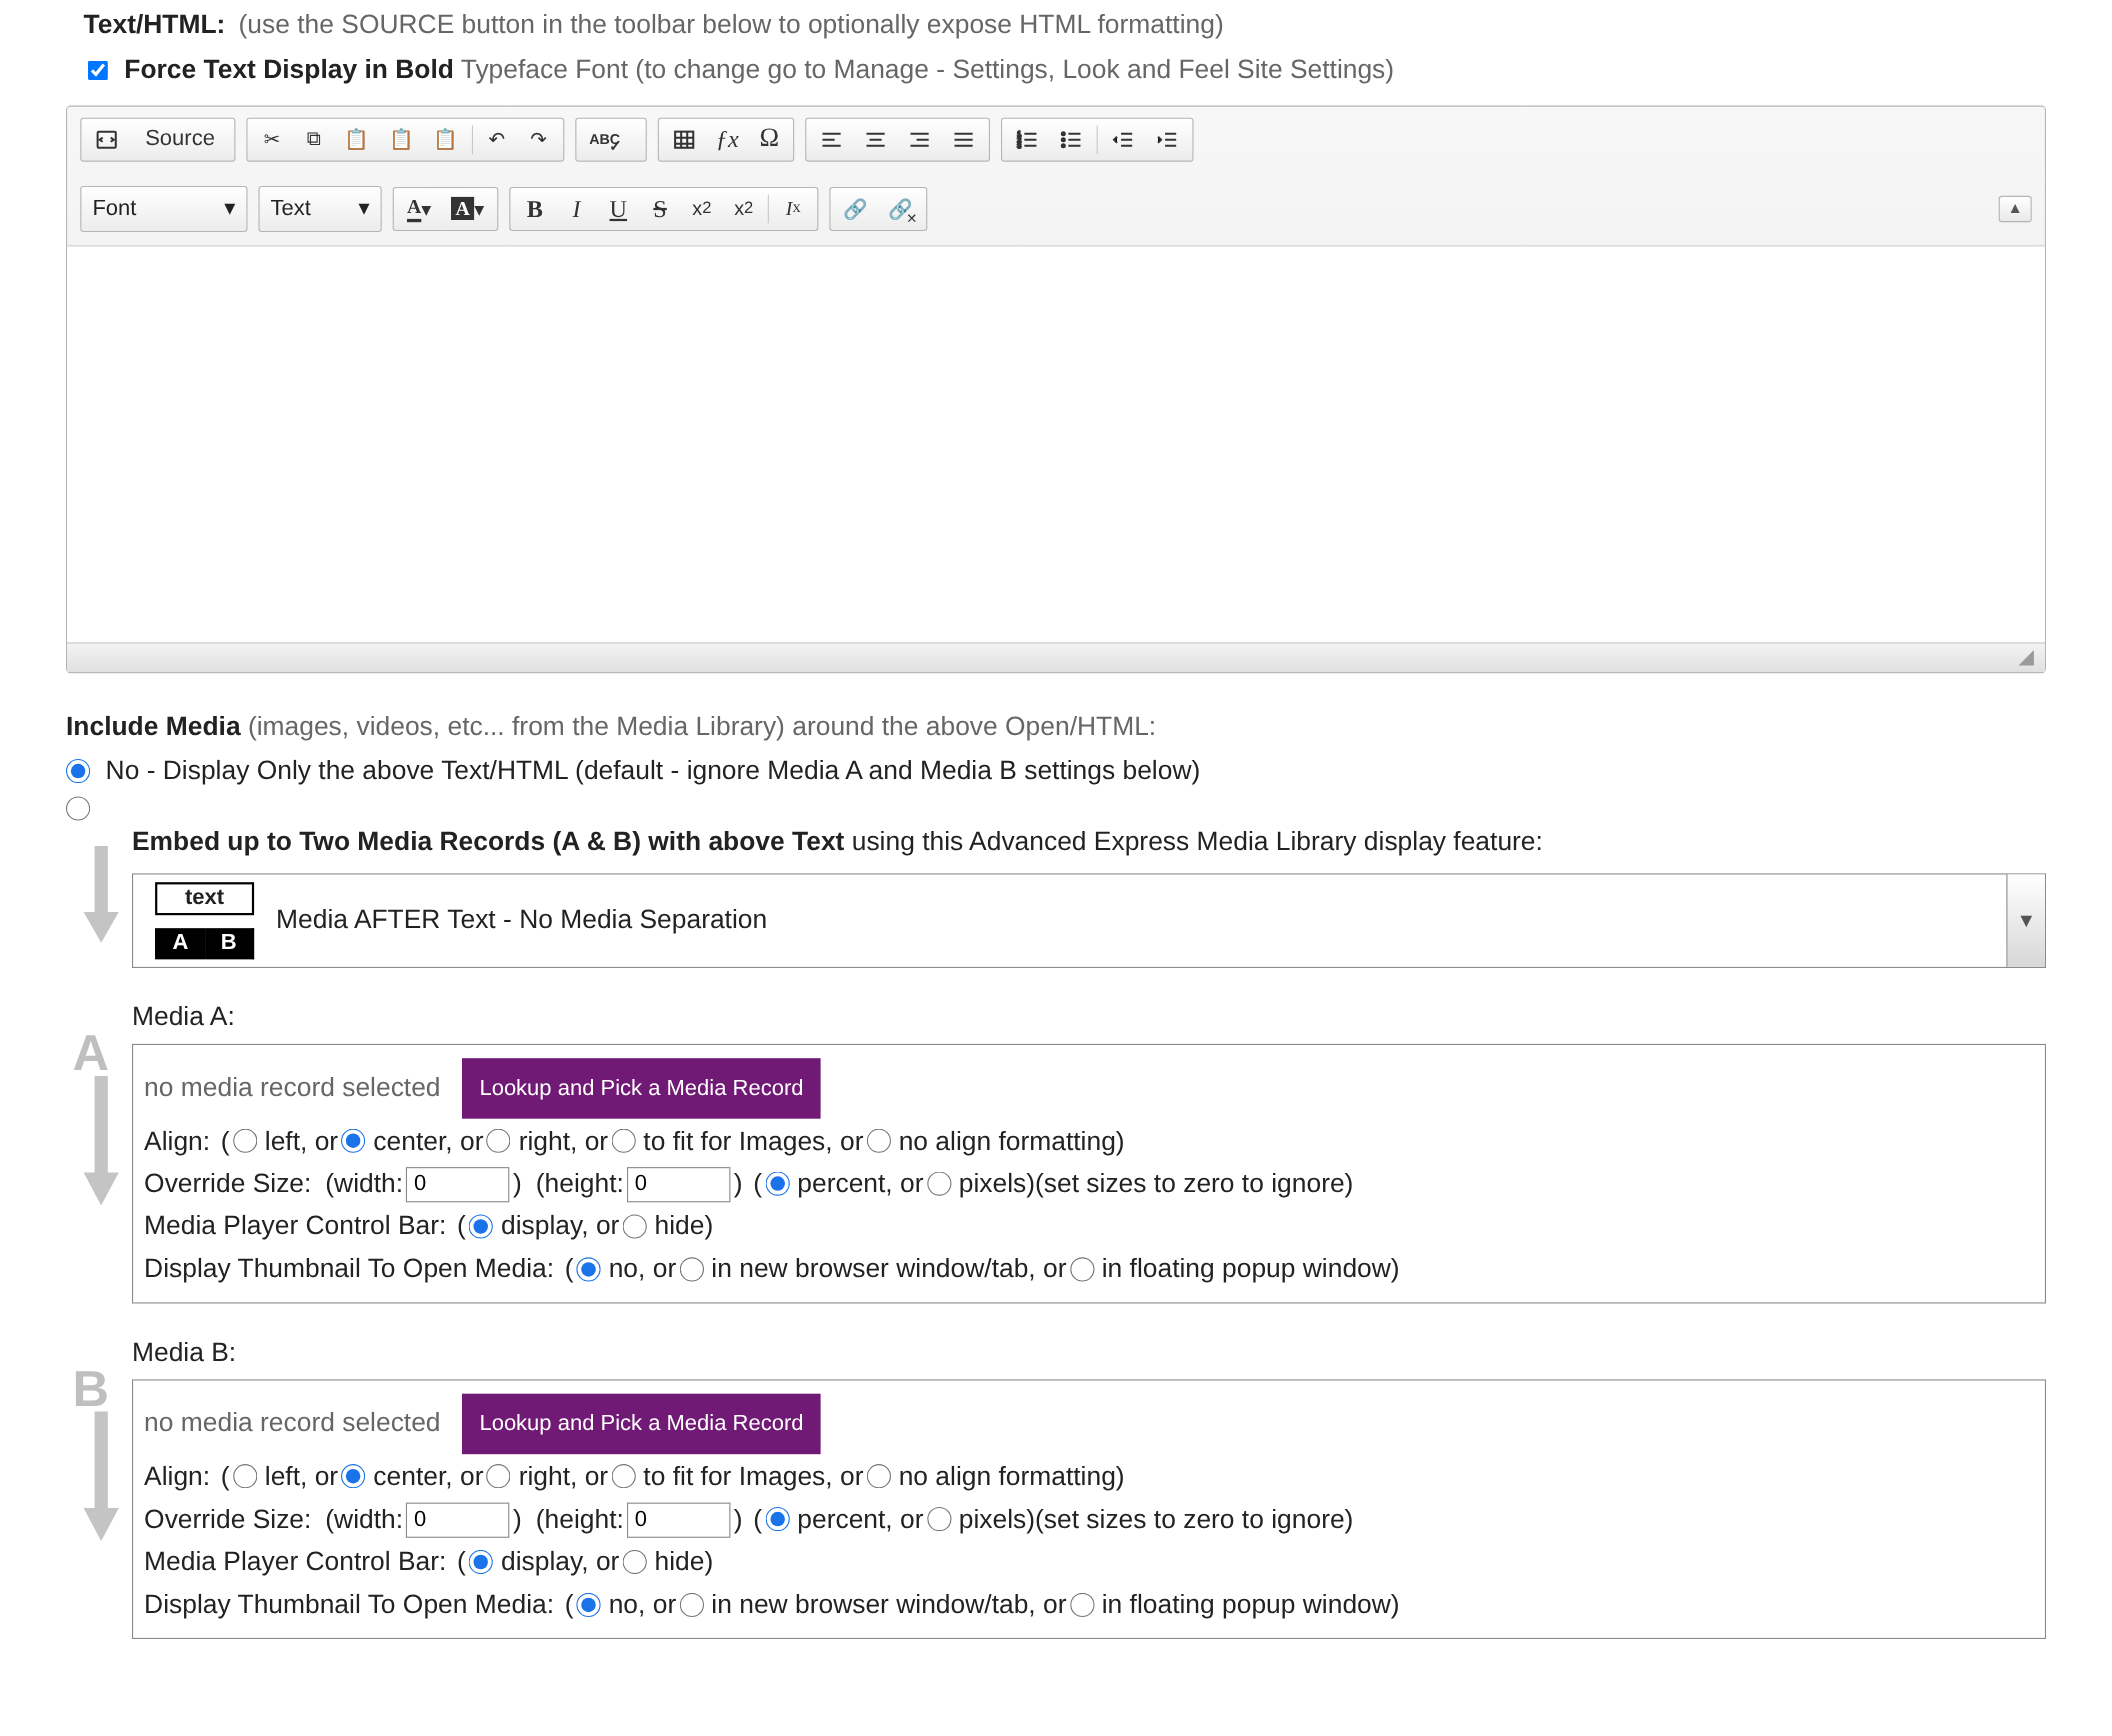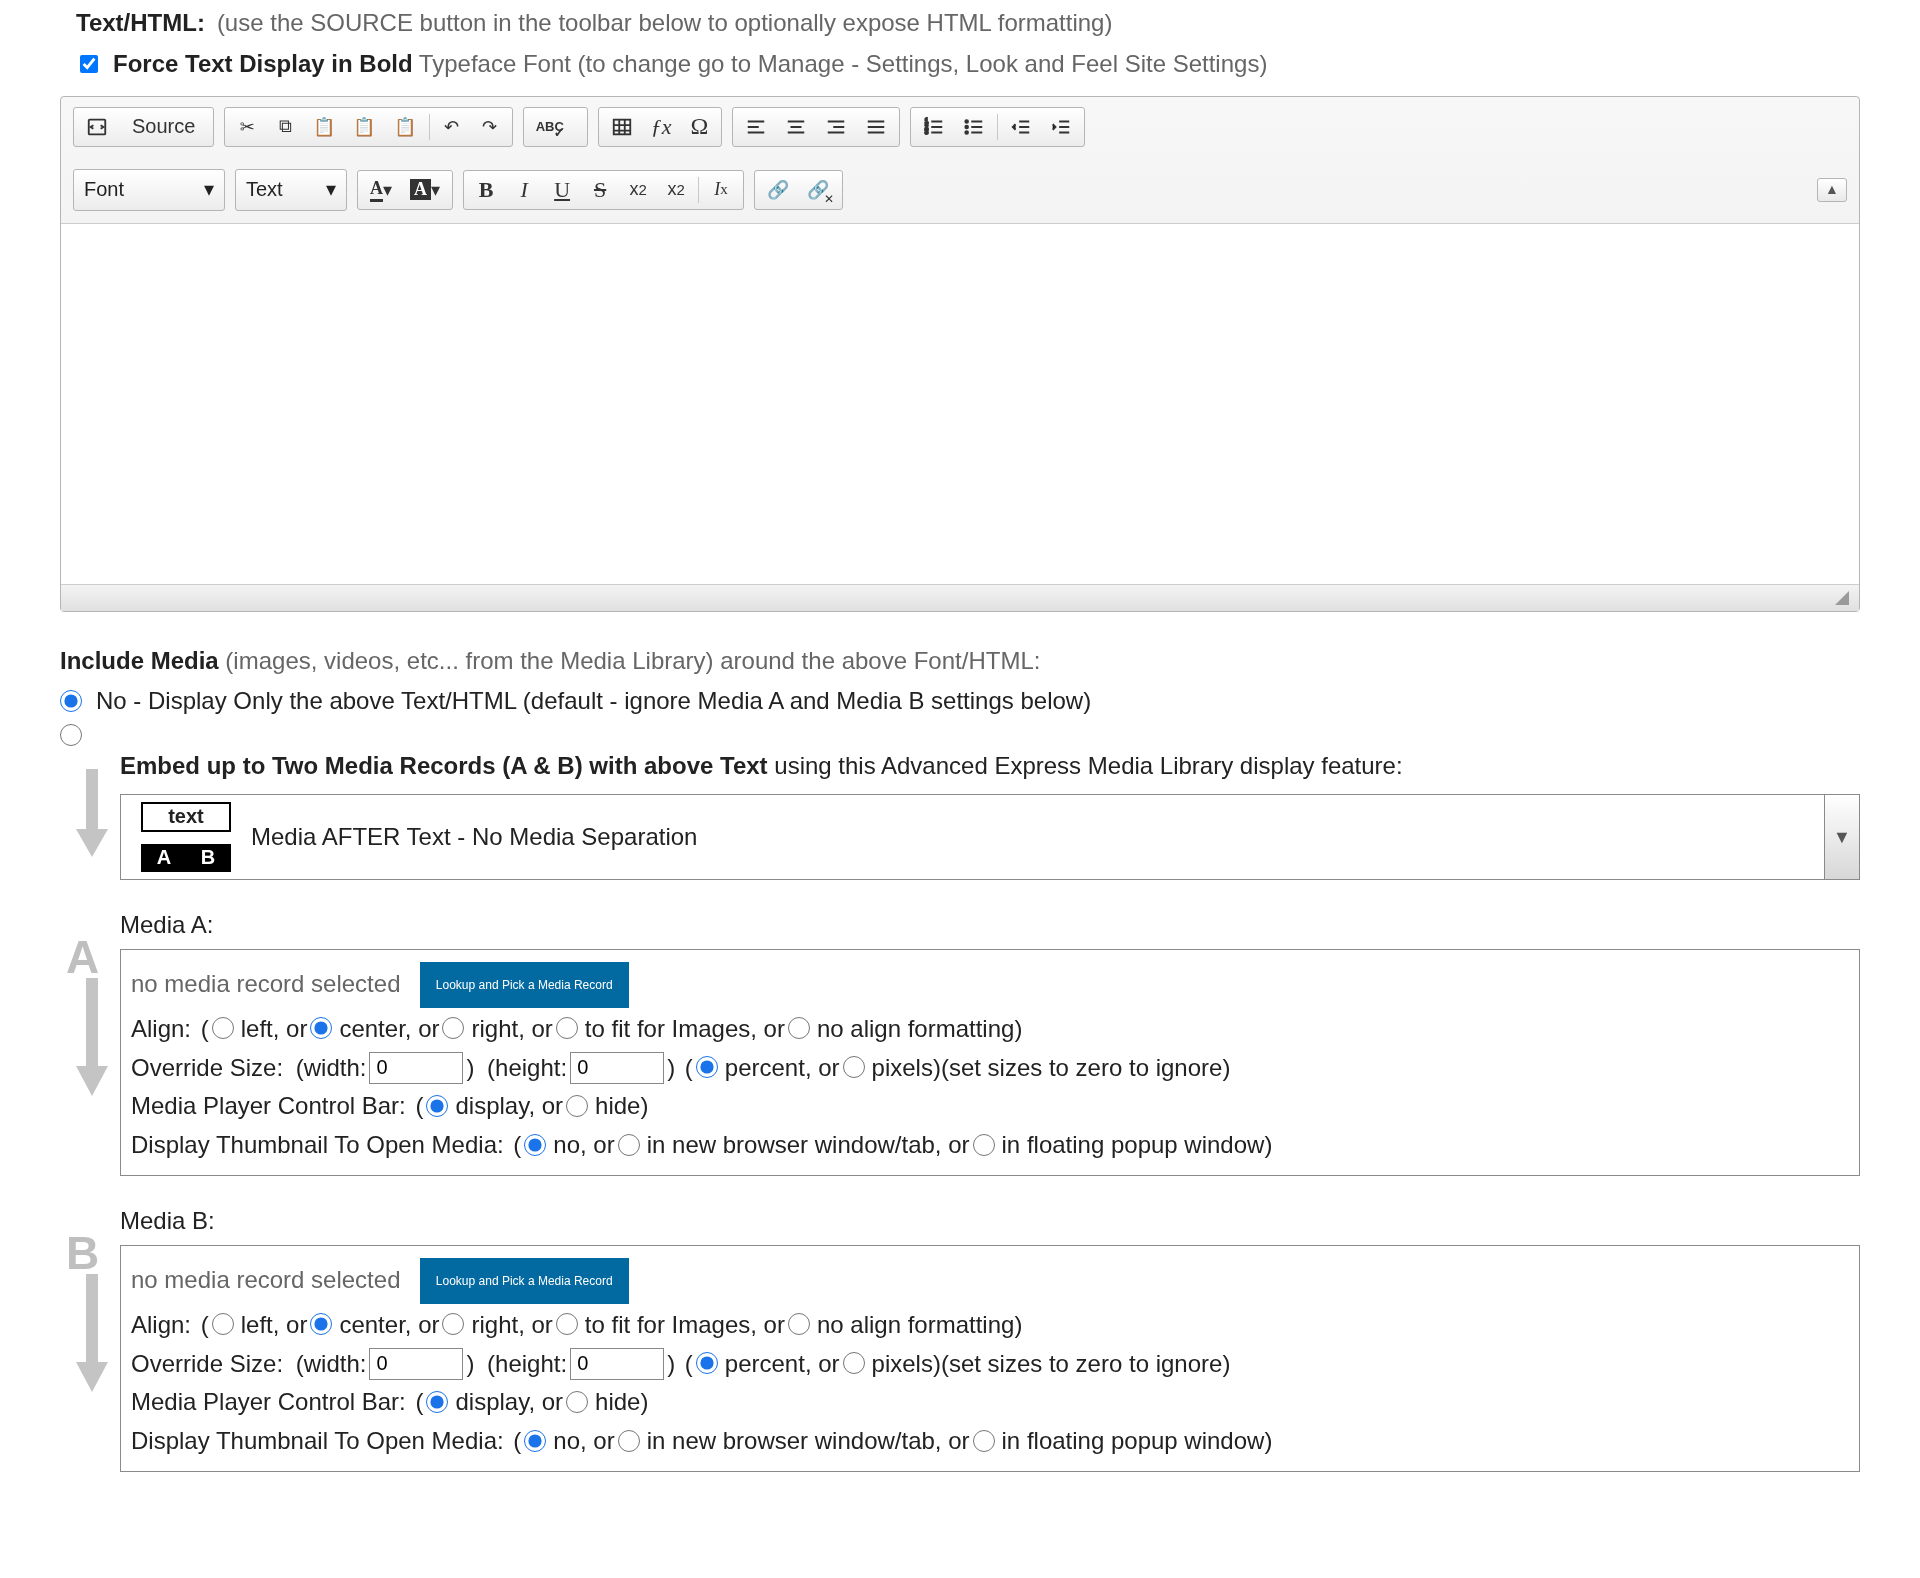--- a/index.html
+++ b/index.html
@@ -42,21 +42,21 @@
 
 
 .gutter-arrow{position:absolute;width:40px;color:#bfbfbf}
 .gutter-arrow svg{width:40px;height:auto}
 .bigletter{position:absolute;font-weight:700;font-size:46px;color:#bfbfbf}
 
 .media-box{position:relative;margin-top:28px}
 .media-title{font-weight:400;margin-bottom:6px}
 .media-frame{border:1px solid #8a8a8a;padding:8px 10px}
 .media-line{display:flex;align-items:center;flex-wrap:wrap;gap:3px;margin:4px 0}
-.lookup-btn{background:#0369a1;color:#fff;border:none;padding:16px 16px;font-size:12px;cursor:pointer}
+.lookup-btn{background:#701a75;color:#fff;border:none;padding:16px 16px;font-size:20px;cursor:pointer}
 .small-input{width:84px;height:28px;border:1px solid #888;font-size:20px;text-align:left;padding-left:6px}
 .light{color:#666}
 
 </style>
 </head>
 <body>
 
 <div class="page">
 
   <div class="row">
@@ -189,21 +189,21 @@
       </div>
     </div>
     <div class="ck-area"></div>
     <div class="ck-status">
         <div class="ck-resize"></div>
       </div>
   </div>
 
   <div class="section">
     <div class="section-title">
-      <span class="bold">Include Media</span><span class="hint"> (images, videos, etc... from the Media Library) around the above Font/HTML:</span>
+      <span class="bold">Include Media</span><span class="hint"> (images, videos, etc... from the Media Library) around the above Open/HTML:</span>
     </div>
     <label class="radio-line">
       <input type="radio" name="include" checked="" style="">
       <span>No - Display Only the above Text/HTML (default - ignore Media A and Media B settings below)</span>
     </label>
     <label class="radio-line">
       <input type="radio" name="include" style="">
     </label>
   </div>
 

